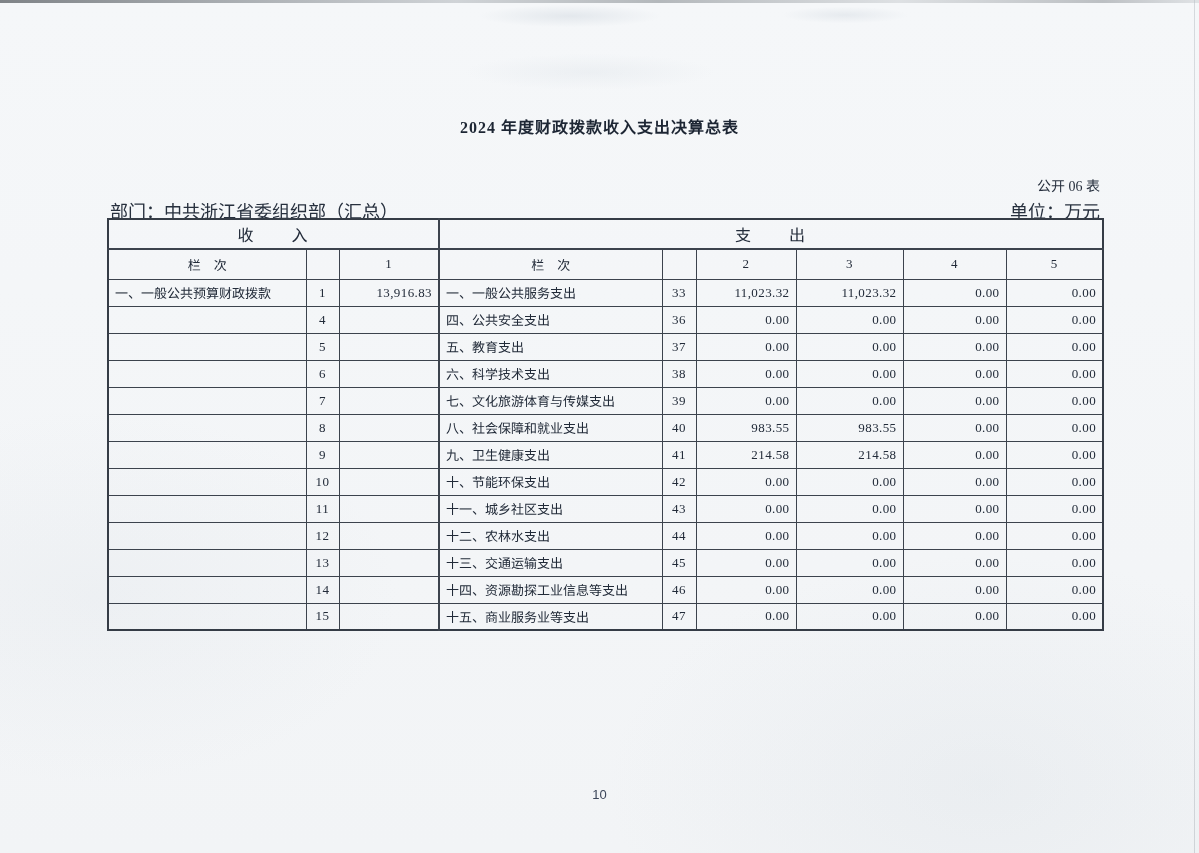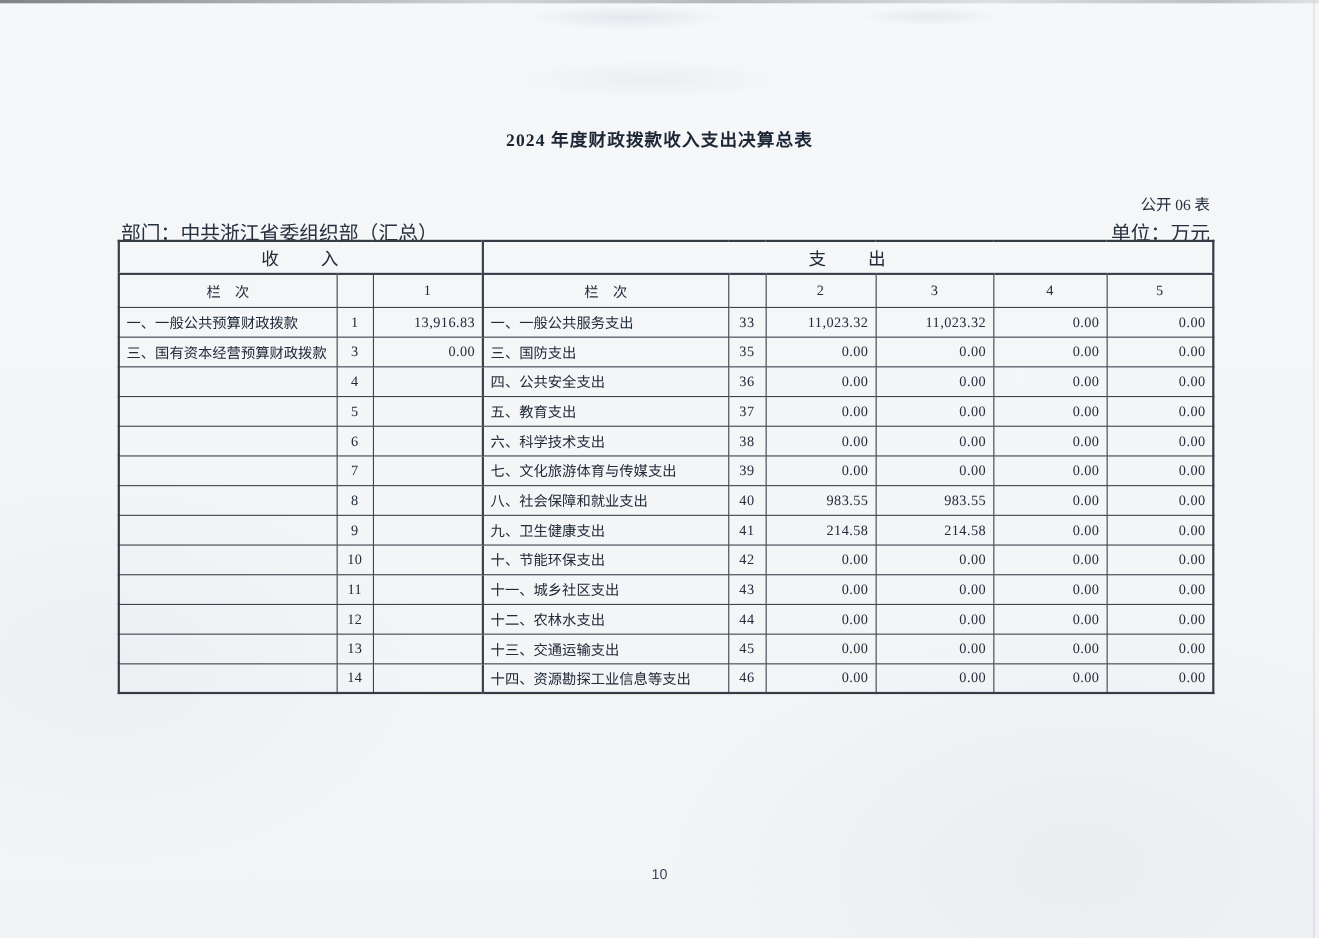--- a/index.html
+++ b/index.html
@@ -133,31 +133,20 @@
             <td class="t-center num">1</td>
             <td class="t-right num">13,916.83</td>
             <td class="t-left col-exp-item">一、一般公共服务支出</td>
             <td class="t-center num">33</td>
             <td class="t-right num">11,023.32</td>
             <td class="t-right num">11,023.32</td>
             <td class="t-right num">0.00</td>
             <td class="t-right num">0.00</td>
           </tr>
           <tr class="data-row">
-            <td class="t-left">三、国有资本经营预算财政拨款</td>
-            <td class="t-center num">3</td>
-            <td class="t-right num">0.00</td>
-            <td class="t-left col-exp-item">三、国防支出</td>
-            <td class="t-center num">35</td>
-            <td class="t-right num">0.00</td>
-            <td class="t-right num">0.00</td>
-            <td class="t-right num">0.00</td>
-            <td class="t-right num">0.00</td>
-          </tr>
-          <tr class="data-row">
             <td class="t-left"></td>
             <td class="t-center num">4</td>
             <td class="t-right num"></td>
             <td class="t-left col-exp-item">四、公共安全支出</td>
             <td class="t-center num">36</td>
             <td class="t-right num">0.00</td>
             <td class="t-right num">0.00</td>
             <td class="t-right num">0.00</td>
             <td class="t-right num">0.00</td>
           </tr>
@@ -264,18 +253,29 @@
             <td class="t-left"></td>
             <td class="t-center num">14</td>
             <td class="t-right num"></td>
             <td class="t-left col-exp-item">十四、资源勘探工业信息等支出</td>
             <td class="t-center num">46</td>
             <td class="t-right num">0.00</td>
             <td class="t-right num">0.00</td>
             <td class="t-right num">0.00</td>
             <td class="t-right num">0.00</td>
           </tr>
+          <tr class="data-row">
+            <td class="t-left"></td>
+            <td class="t-center num">15</td>
+            <td class="t-right num"></td>
+            <td class="t-left col-exp-item">十五、商业服务业等支出</td>
+            <td class="t-center num">47</td>
+            <td class="t-right num">0.00</td>
+            <td class="t-right num">0.00</td>
+            <td class="t-right num">0.00</td>
+            <td class="t-right num">0.00</td>
+          </tr>
         </tbody>
     </table>
   </div>
 
   <div class="page-number">10</div>
 </div>
 
 </body></html>

